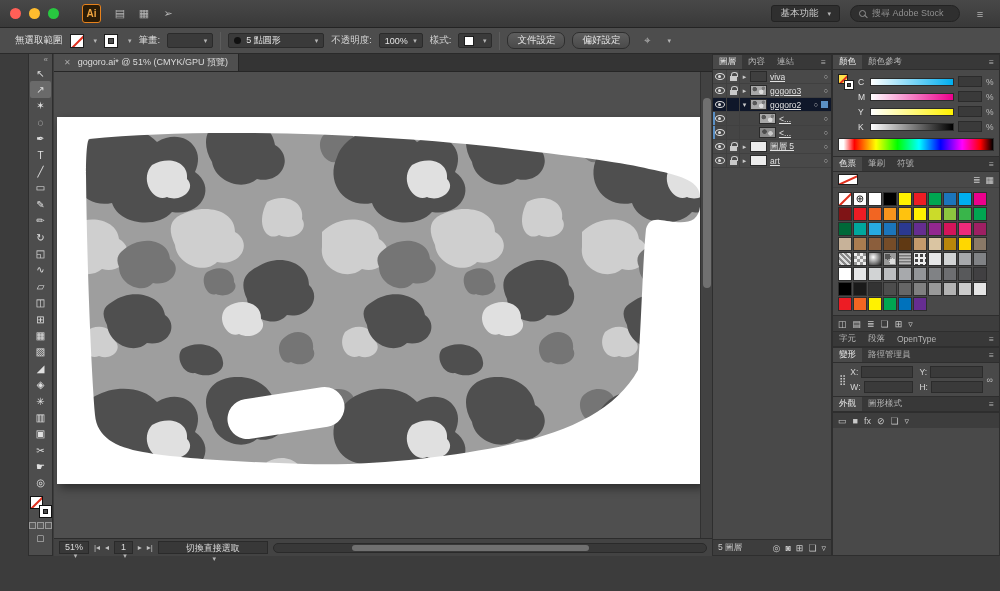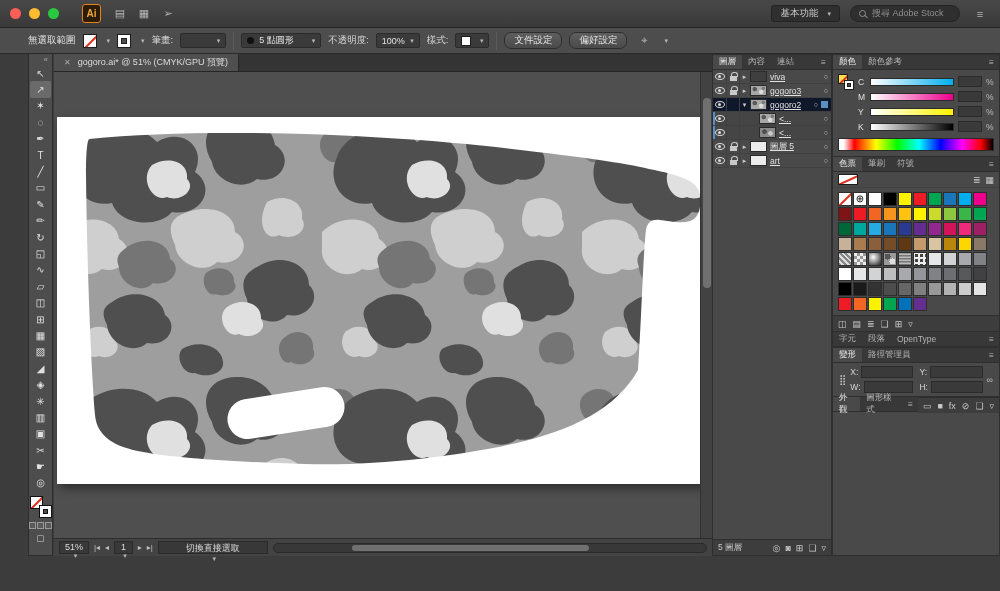--- a/index.html
+++ b/index.html
@@ -41,21 +41,21 @@
     display:flex; align-items:center; gap:6px;
   }
   .mag { width:7px; height:7px; border:1px solid #8f8f8f; border-radius:50%; position:relative; flex:0 0 auto;}
   .mag::after { content:""; position:absolute; width:4px; height:1px; background:#8f8f8f; right:-3px; bottom:-1px; transform:rotate(45deg); }
   .caret { font-size:7px; color:#b5b5b5; margin-left:3px; }
 
   
   #controlbar {
     position:absolute; left:0; top:28px; width:100%; height:26px;
     background:#4d4d4d; border-bottom:1px solid #2a2a2a;
-    display:flex; align-items:center; gap:7px; padding:0 28px; font-size:9.5px;
+    display:flex; align-items:center; gap:7px; padding:0 15px; font-size:9.5px;
   }
   .cb-sep { width:1px; height:18px; background:#3a3a3a; border-right:1px solid #5c5c5c; }
   .chip { width:14px; height:14px; background:#fff; border:1px solid #1d1d1d; position:relative; overflow:hidden; }
   .chip.none::after { content:""; position:absolute; left:-3px; top:5px; width:22px; height:2px; background:#e0311f; transform:rotate(-45deg); }
   .chip.ring::before { content:""; position:absolute; inset:3px; background:#4d4d4d; border:1px solid #1d1d1d; }
   .cb-field {
     background:#3a3a3a; border:1px solid #2b2b2b; border-radius:2px;
     height:15px; display:flex; align-items:center; padding:0 5px; color:#e3e3e3; font-size:9px;
   }
   .cb-btn {
@@ -189,21 +189,21 @@
   
   .tf-body { padding:3px 6px; }
   .tf-grid { display:flex; align-items:center; gap:4px; }
   .ref-locator { font-size:10px; color:#cfcfcf; }
   .tf-cols { flex:1; display:grid; grid-template-columns:1fr 1fr; gap:3px 6px; }
   .tf-field { display:flex; align-items:center; gap:3px; font-size:8.5px; color:#d6d6d6; }
   .tf-box { flex:1; height:12px; background:#3a3a3a; border:1px solid #2b2b2b; }
   .chain { font-size:9px; color:#bdbdbd; }
 
   
-  #appearance { flex:1; display:flex; flex-direction:row; }
+  #appearance { flex:1; display:flex; flex-direction:column; }
   .appear-empty { flex:1; display:flex; align-items:center; justify-content:center; color:#9b9b9b; font-size:9px; }
 </style>
 </head>
 <body>
 
 <div id="app">
 
   <div id="titlebar">
     <div class="traffic">
       <span class="tl red"></span>
@@ -233,21 +233,21 @@
     <span style="color:#e0e0e0;">無選取範圍</span>
     <span class="chip none"></span>
     <span class="caret">▾</span>
     <span class="chip ring"></span>
     <span class="caret">▾</span>
     <span>筆畫:</span>
     <div class="cb-field" style="width:46px;justify-content:flex-end;">
       <span class="caret">▾</span>
     </div>
     <div class="cb-sep"></div>
-    <div class="cb-field" style="width:80px;">
+    <div class="cb-field" style="width:96px;">
       <span class="brush-dot"></span>
       <span>5 點圓形</span>
       <span class="caret" style="margin-left:auto;">▾</span>
     </div>
     <span>不透明度:</span>
     <div class="cb-field" style="width:44px;">
       <span>100%</span>
       <span class="caret" style="margin-left:auto;">▾</span>
     </div>
     <span>樣式:</span>

